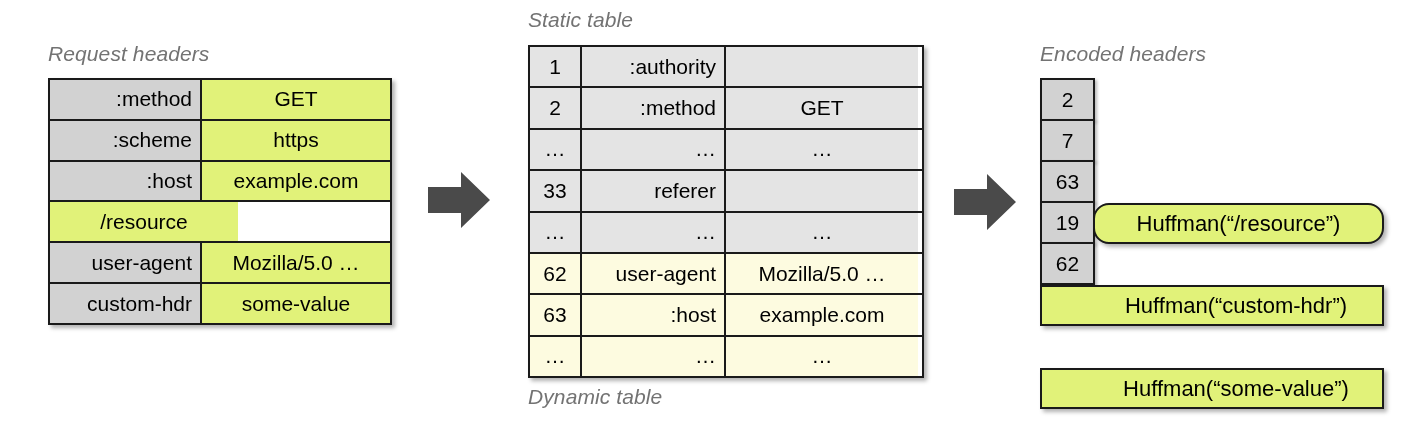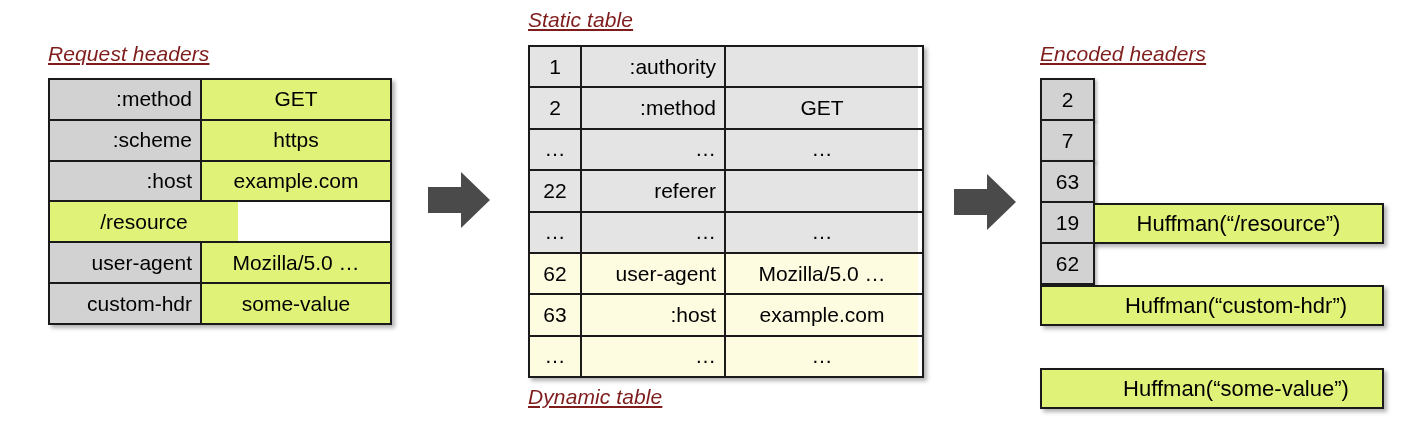--- a/index.html
+++ b/index.html
@@ -13,24 +13,23 @@
     position: relative;
     overflow: hidden;
     font-family: "Liberation Sans", sans-serif;
     color: #000000;
   }
 
   .caption {
     position: absolute;
     font-style: italic;
     font-size: 21px;
-    color: #7f1d1d;
+    color: #737373;
     white-space: nowrap;
     letter-spacing: 0.1px;
-    text-decoration: underline;
   }
 
   
   .tbl {
     position: absolute;
     border: 2px solid #1a1a1a;
     box-sizing: border-box;
     box-shadow: 3px 3px 4px rgba(0,0,0,0.30);
     display: flex;
     flex-direction: column;
@@ -185,21 +184,21 @@
     <div class="cell gray2 center c-idx sep">2</div>
     <div class="cell gray2 right  c-name sep">:method</div>
     <div class="cell gray2 center c-value">GET</div>
   </div>
   <div class="row">
     <div class="cell gray2 center c-idx sep">…</div>
     <div class="cell gray2 right  c-name sep">…</div>
     <div class="cell gray2 center c-value">…</div>
   </div>
   <div class="row">
-    <div class="cell gray2 center c-idx sep">22</div>
+    <div class="cell gray2 center c-idx sep">33</div>
     <div class="cell gray2 right  c-name sep">referer</div>
     <div class="cell gray2 center c-value"></div>
   </div>
   <div class="row">
     <div class="cell gray2 center c-idx sep">…</div>
     <div class="cell gray2 right  c-name sep">…</div>
     <div class="cell gray2 center c-value">…</div>
   </div>
   <div class="row">
     <div class="cell cream center c-idx sep">62</div>
@@ -237,21 +236,21 @@
   <div class="enc-row" style="top:41px;">
     <div class="enc-idx">7</div>
   </div>
 
   <div class="enc-row" style="top:82px;">
     <div class="enc-idx">63</div>
   </div>
 
   <div class="enc-row" style="top:123px;">
     <div class="enc-idx">19</div>
-    <div class="enc-lit" style="width:291px;">Huffman(“/resource”)</div>
+    <div class="enc-lit" style="width:291px;border-radius:16px;">Huffman(“/resource”)</div>
   </div>
 
   <div class="enc-row" style="top:164px;">
     <div class="enc-idx">62</div>
   </div>
 
   <div class="enc-bar" style="top:205px;">Huffman(“custom-hdr”)</div>
   <div class="enc-bar" style="top:245px;margin-top:43px;">Huffman(“some-value”)</div>
 
 </div>

